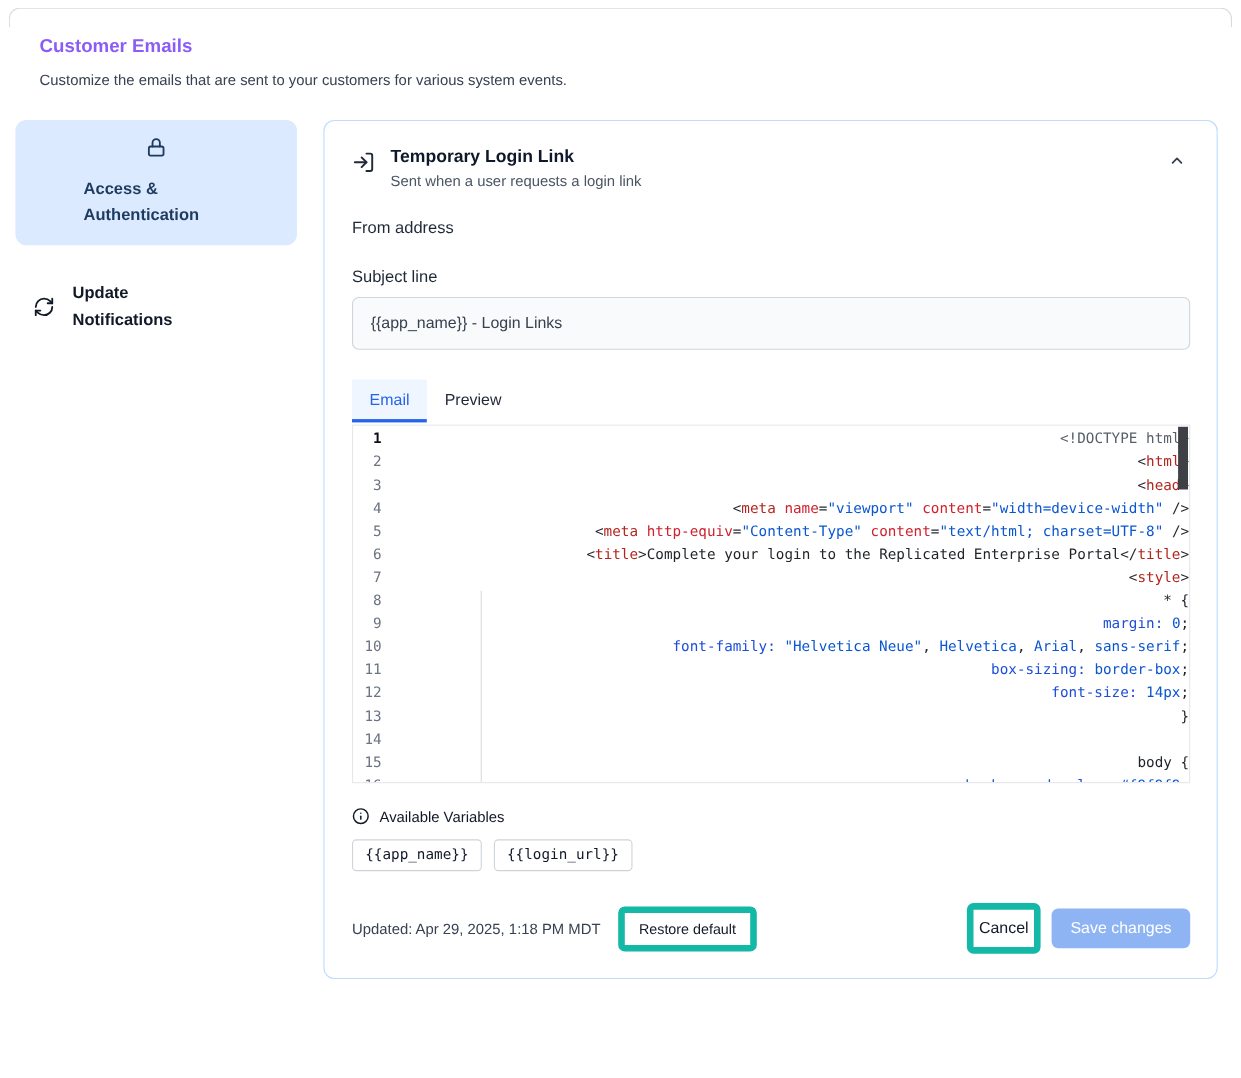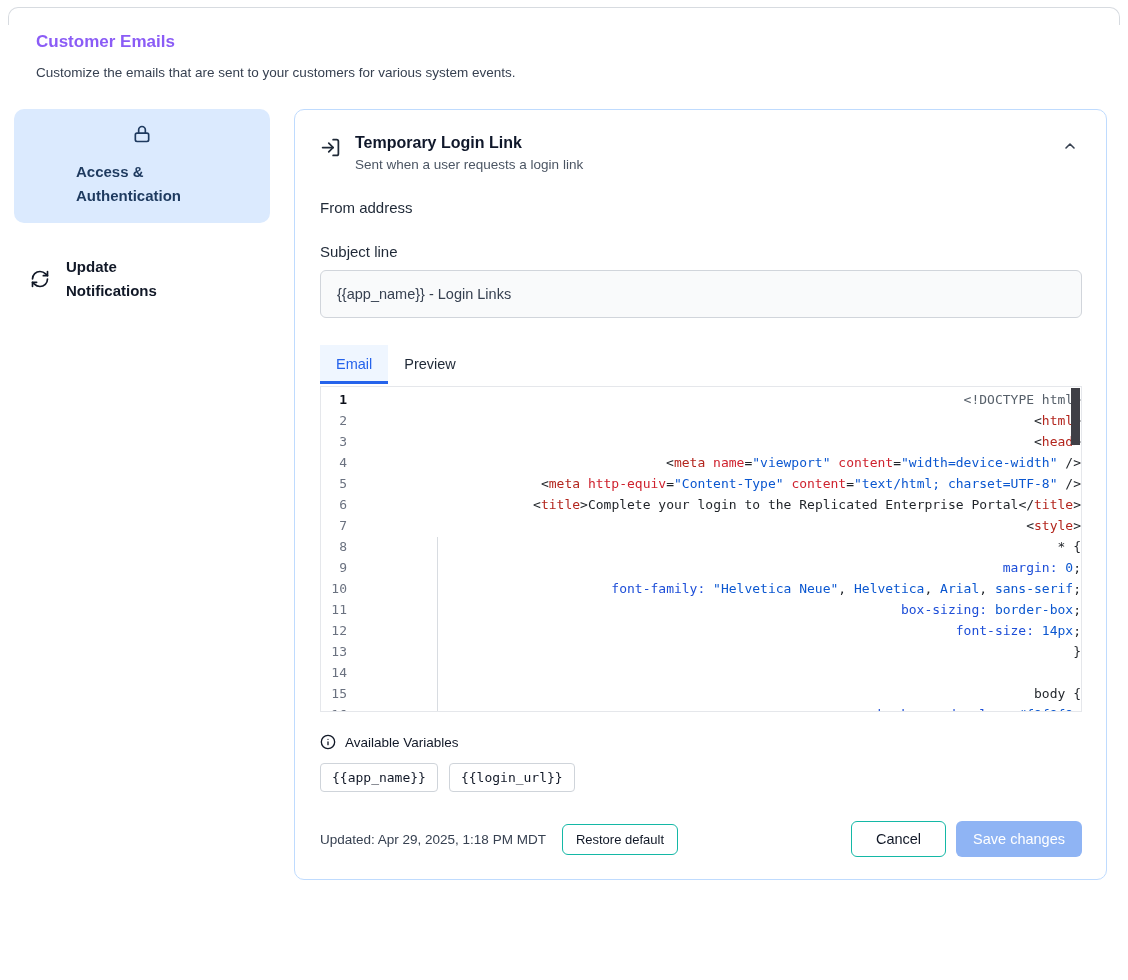--- a/index.html
+++ b/index.html
@@ -80,23 +80,23 @@
   .chips { margin-top:13px; display:flex; gap:11px; }
   .chip {
     font-family:"DejaVu Sans Mono", monospace; font-size:13px; color:#111827;
     background:#fff; border:1px solid #cfd4da; border-radius:4px; padding:6px 11px; cursor:pointer;
   }
 
   
   .card-footer { margin-top:29px; display:flex; align-items:center; }
   .updated { font-size:13.5px; color:#374151; }
   button { font-family:inherit; }
-  .btn-outline { background:#fff; border:1px solid #14b8a6; border-radius:6px; color:#111827; cursor:pointer; }
+  .btn-outline { background:#fff; border:6px solid #14b8a6; border-radius:6px; color:#111827; cursor:pointer; }
   .btn-restore { margin-left:16px; padding:7px 13px; font-size:13px; }
-  .btn-cancel { margin-left:auto; padding:9px 24px; font-size:14.5px;text-align:right; }
+  .btn-cancel { margin-left:auto; padding:9px 5px; font-size:14.5px;text-align:right; }
   .btn-primary {
     margin-left:10px; background:#8fb4f4; border:none; border-radius:6px;
     color:#ffffff; font-weight:500; padding:10px 17px; font-size:14.5px; cursor:default;
   }
 </style>
 </head>
 <body>
 
 <div class="top-edge"></div>
 

